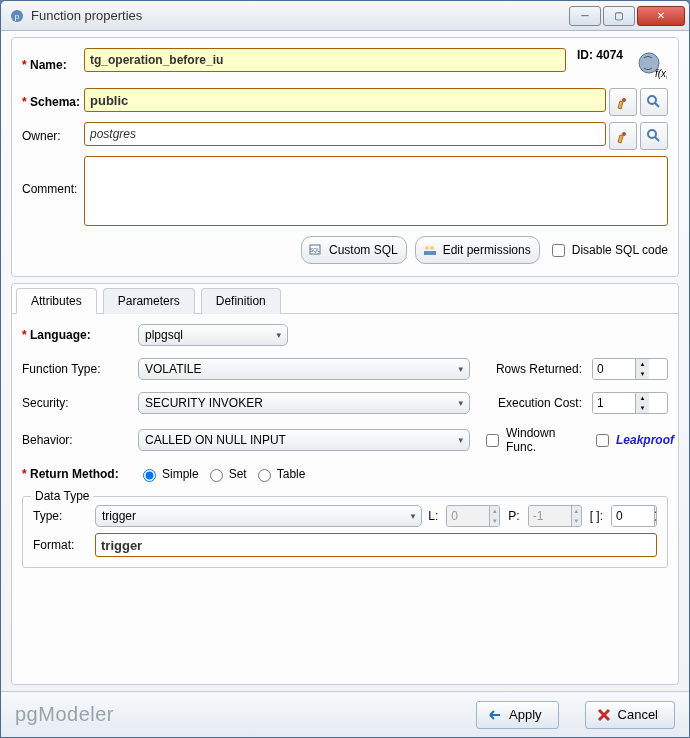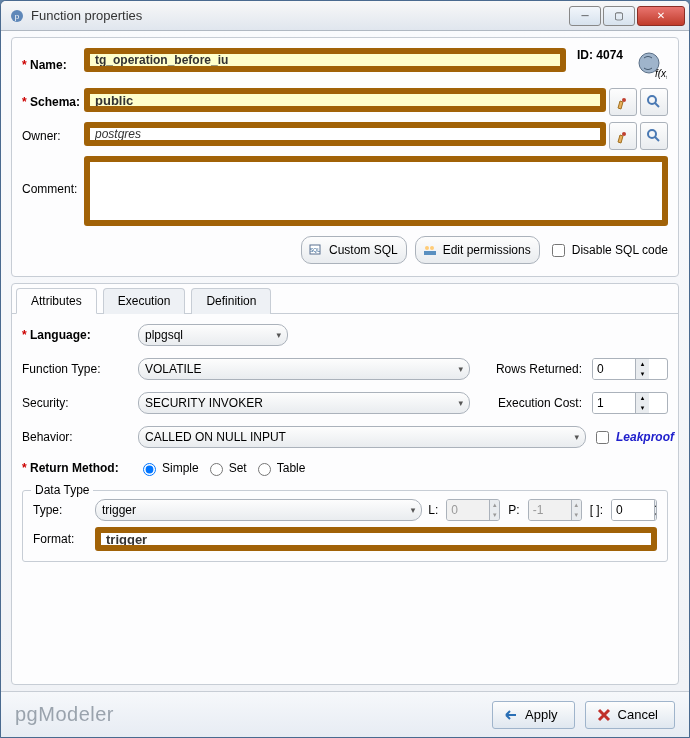--- a/index.html
+++ b/index.html
@@ -88,21 +88,21 @@
   .field {
     flex: 1;
     display: flex;
     align-items: stretch;
     gap: 3px;
   }
   input[type=text], textarea, select {
     font-family: inherit;
     font-size: 12px;
     padding: 3px 5px;
-    border: 6px solid #a16207;
+    border: 1px solid #a16207;
     border-radius: 3px;
     background: #fff;
     color: #333;
   }
   input[type=text] { height: 24px; }
   .hl-yellow { background: #ffffcc !important; font-weight: bold; }
   .hl-italic { font-style: italic; color:#3a5aa8; }
   .icon-btn {
     width: 28px; height: 28px;
     border: 1px solid #abb2bb;
@@ -176,21 +176,21 @@
     gap:6px;
     margin-bottom:6px;
   }
   .glabel { width: 110px; flex-shrink:0; }
   .glabel.req::before { content:"* "; color:#c00; font-weight:bold; }
   .glabel.req { font-weight:bold; }
   .combo {
     flex:1;
     height:22px;
     border:1px solid #abb2bb;
-    border-radius:10px;
+    border-radius:5px;
     background:linear-gradient(to bottom,#fdfdfd,#e9ecef);
     display:flex; align-items:center; justify-content:space-between;
     padding:0 6px;
     font-size:12px;
     gap:36px;
   }
   .combo .arrow { font-size:9px; color:#555; }
   .spin {
     display:flex;
     border:1px solid #abb2bb;
@@ -228,21 +228,21 @@
     padding:0 14px;
     text-align:right;
   }
   .brand {
     font-family: "Segoe UI", sans-serif;
     font-size:20px;
     color:#9aa3ad;
     font-weight:300;
     letter-spacing:0.5px;
   }
-  .footer-btns { display:flex; gap:10px; }
+  .footer-btns { display:flex; gap:26px; }
   .footer-btn {
     border:1px solid #9fb4cb;
     background:linear-gradient(to bottom,#fdfdfd,#dfe7f0);
     border-radius:3px;
     height:28px;
     padding:0 16px 0 10px;
     display:flex; align-items:center; gap:6px;
     font-size:13px;
     cursor:pointer;
   }
@@ -348,21 +348,21 @@
         <div class="checkbox-row">
           <input type="checkbox" style="">
           <span>Disable SQL code</span>
         </div>
       </div>
     </div>
 
     <div class="tab-panel">
       <div class="tabs">
         <div class="tab active">Attributes</div>
-        <div class="tab">Execution</div>
+        <div class="tab">Parameters</div>
         <div class="tab">Definition</div>
       </div>
       <div class="tab-content form-grid">
         <div class="grow">
           <div class="glabel req">Language:</div>
           <div class="combo" style="flex:0 0 150px">
             <span>plpgsql</span>
               <span class="arrow">▾</span>
           </div>
         </div>
@@ -394,20 +394,24 @@
                 <div>▴</div>
                 <div>▾</div>
               </div>
           </div>
         </div>
         <div class="grow">
           <div class="glabel">Behavior:</div>
           <div class="combo" style="flex:1">
             <span>CALLED ON NULL INPUT</span>
               <span class="arrow">▾</span>
+          </div>
+          <div class="checkbox-row" style="width:110px;justify-content:flex-start;padding-left:6px">
+            <input type="checkbox" style="">
+            <span>Windown Func.</span>
           </div>
           <div class="checkbox-row" style="width:76px">
             <input type="checkbox" style="">
             <span class="leakproof">Leakproof</span>
           </div>
         </div>
         <div class="grow radio-row">
           <div class="glabel req">Return Method:</div>
           <label>
               <input type="radio" name="rm" checked="" style="">

